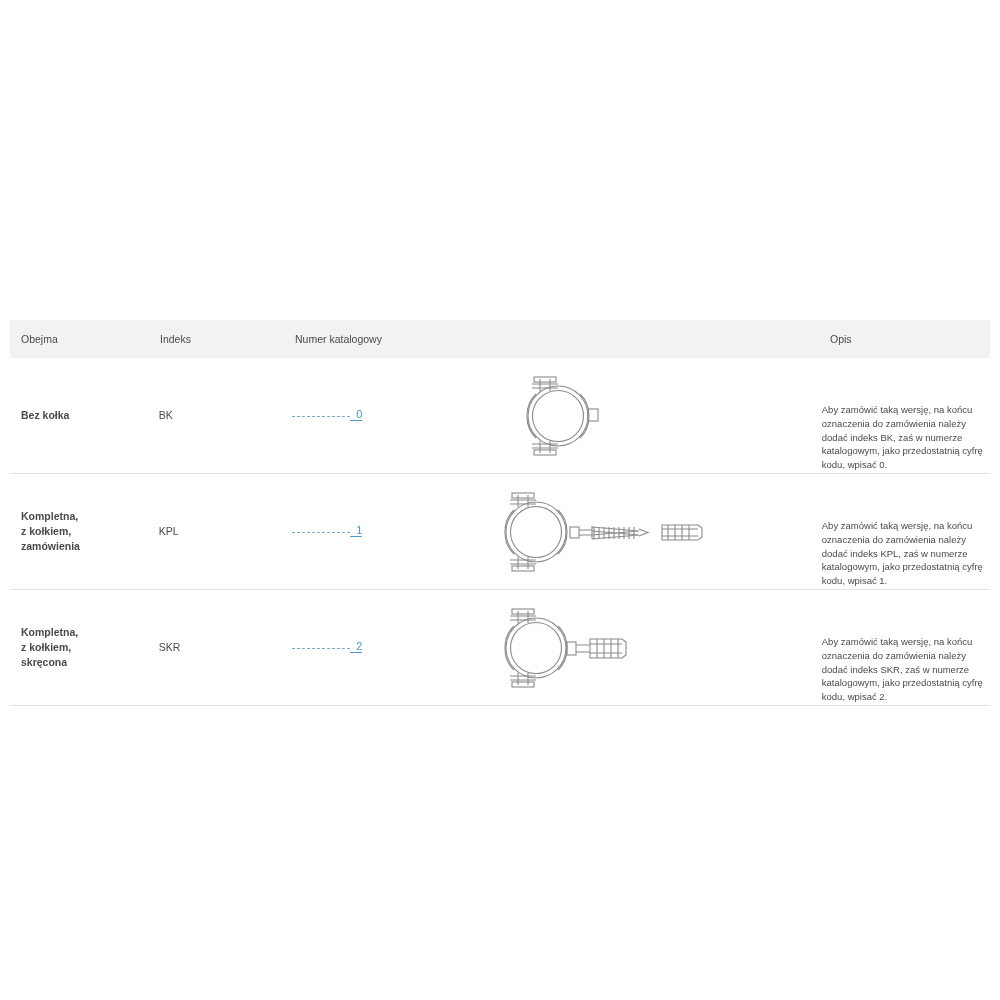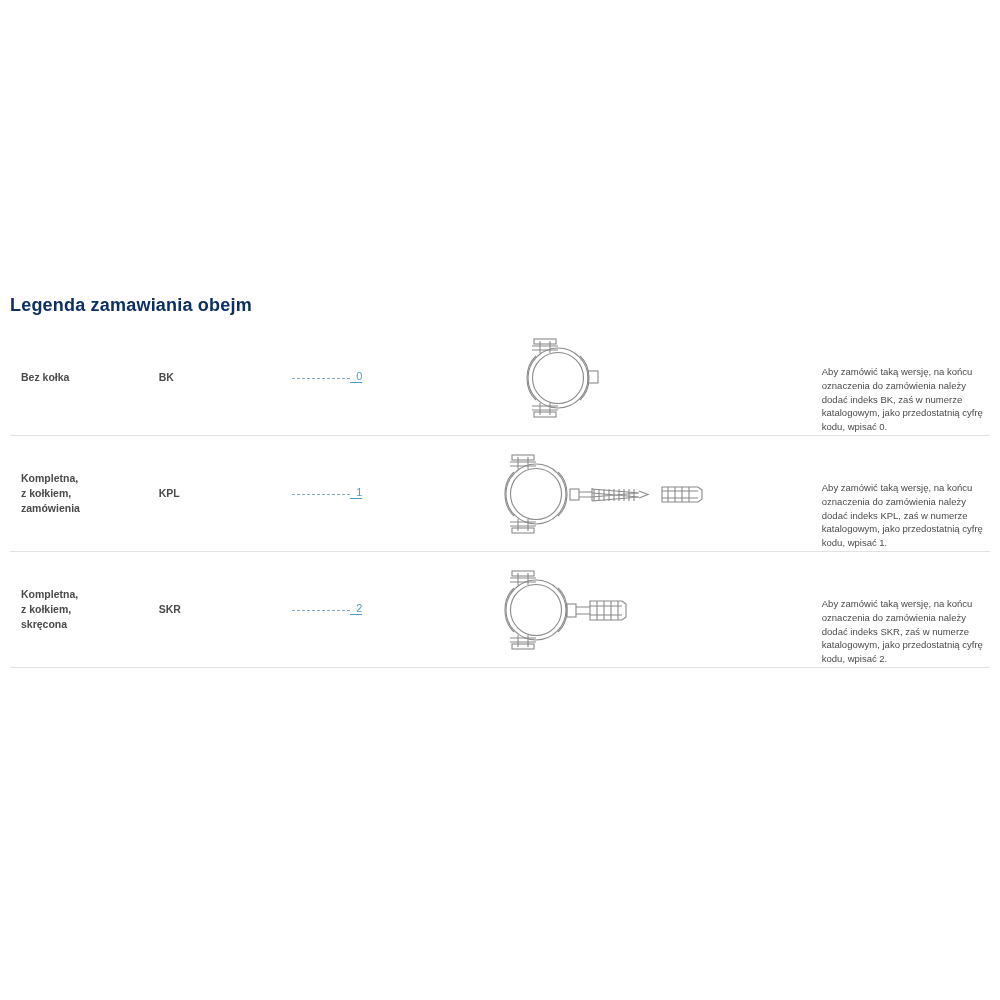--- a/index.html
+++ b/index.html
@@ -61,21 +61,21 @@
     position: relative;
   }
   .row.last { border-bottom: 1px solid #e3e3e3; }
 
   .cell {
     font-size: 10.5px;
     color: #4a4a4a;
     line-height: 1.45;
   }
   .cell-obejma { width: 140px; padding-left: 11px; box-sizing: border-box; font-weight: bold; }
-  .cell-indeks { width: 135px; padding-left: 10px; box-sizing: border-box; font-weight: bold; }
+  .cell-indeks { width: 135px; padding-left: 10px; box-sizing: border-box; }
   .cell-numer  { width: 185px; padding-left: 10px; box-sizing: border-box; }
   .cell-rys    { width: 360px; box-sizing: border-box; display: flex; align-items: center; justify-content: flex-start; }
   .cell-opis   { width: 170px; box-sizing: border-box; font-size: 9.5px; line-height: 1.45; color: #4a4a4a; margin-top: 44px; }
 
   .catno {
     position: relative;
     width: 70px;
     height: 14px;
   }
   .catno .dashes {
@@ -102,24 +102,30 @@
 
   .drawing { display: block; }
 
   .obejma-multiline span { display: block; }
 </style>
 </head>
 <body>
 
 <div class="page">
 
-  <h1 class="legend-title">Legenda zamawiania obejm</h1>
 
   <div class="table">
 
+    <div class="thead">
+      <div class="th col-obejma">Obejma</div>
+      <div class="th col-indeks">Indeks</div>
+      <div class="th col-numer">Numer katalogowy</div>
+      <div class="th col-rys"></div>
+      <div class="th col-opis">Opis</div>
+    </div>
 
     <div class="row">
       <div class="cell cell-obejma obejma-multiline">
         <span>Bez kołka</span>
       </div>
       <div class="cell cell-indeks">BK</div>
       <div class="cell cell-numer">
         <div class="catno">
           <div class="dashes"></div>
           <div class="digit">0</div>

